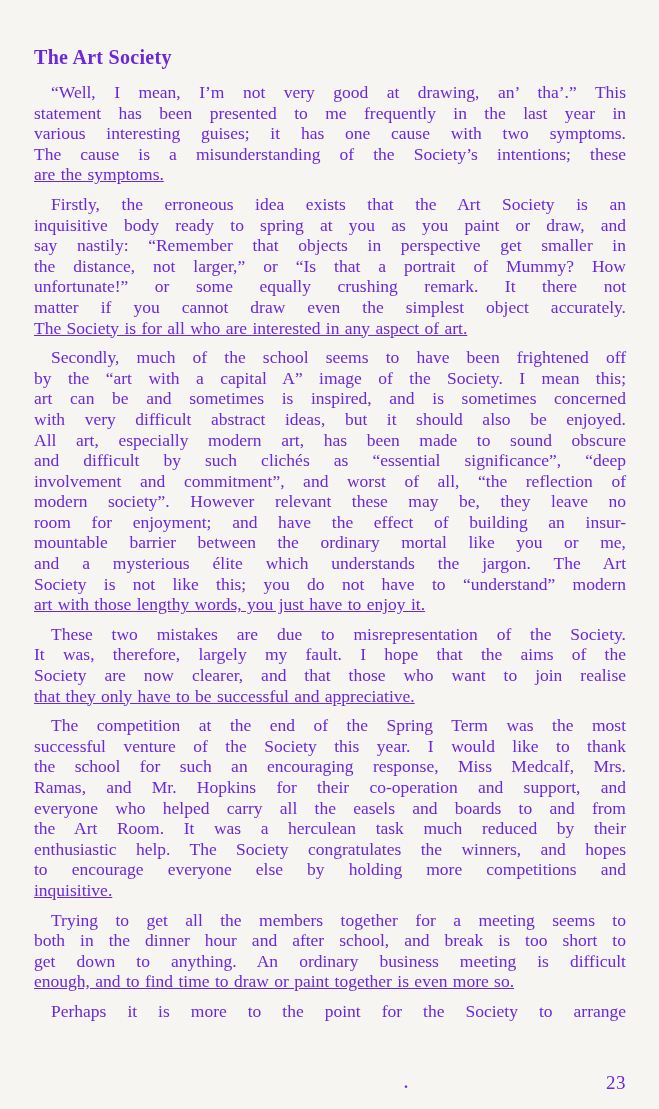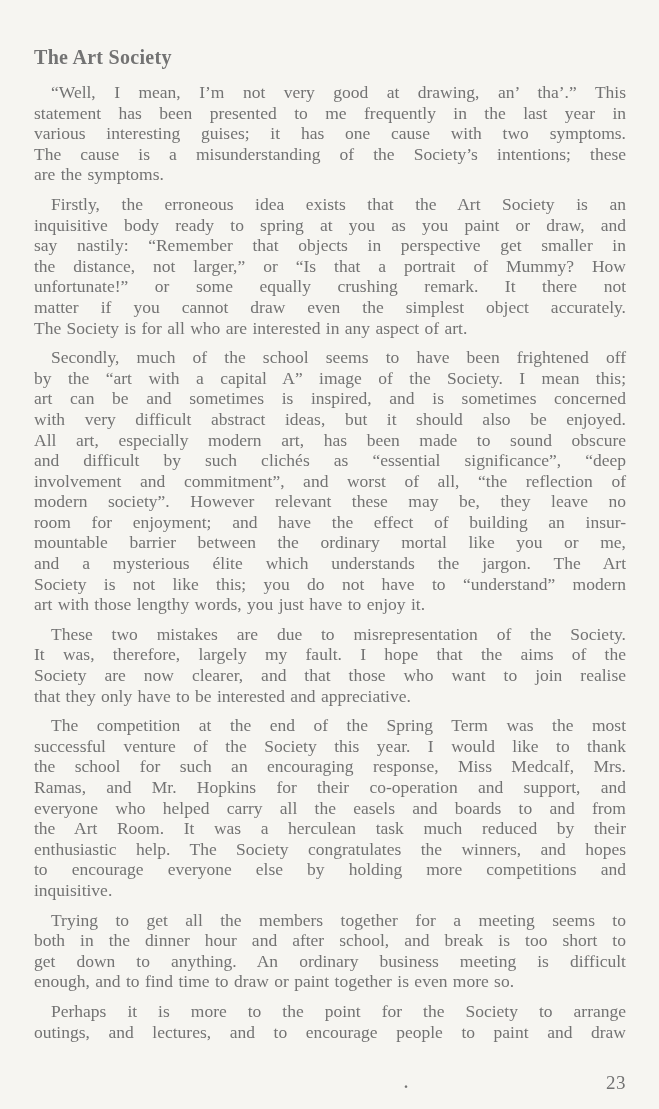--- a/index.html
+++ b/index.html
@@ -7,21 +7,21 @@
     padding: 0;
     background: #f5f4f0;
   }
   .page {
     position: relative;
     width: 659px;
     height: 1109px;
     background: #f6f5f1;
     box-sizing: border-box;
     font-family: "Liberation Serif", "DejaVu Serif", serif;
-    color: #737373;
+    color: #6d28d9;
     overflow: hidden;
   }
   .content {
     position: absolute;
     left: 34px;
     top: 46px;
     width: 592px;
   }
   .title {
     font-size: 20px;
@@ -37,20 +37,21 @@
   .line {
     text-align: justify;
     text-align-last: justify;
     word-spacing: 1px;
   }
   .line.indent {
     text-indent: 17px;
   }
   .line.last {
     text-align-last: left;
+    text-decoration: underline;
   }
   .footer {
     position: absolute;
     left: 34px;
     top: 1072px;
     width: 592px;
     height: 26px;
     font-size: 18px;
   }
   .center-mark {
@@ -103,42 +104,41 @@
           <div class="line">room for enjoyment; and have the effect of building an insur-</div>
           <div class="line">mountable barrier between the ordinary mortal like you or me,</div>
           <div class="line">and a mysterious élite which understands the jargon. The Art</div>
           <div class="line">Society is not like this; you do not have to “understand” modern</div>
           <div class="line last">art with those lengthy words, you just have to enjoy it.</div>
         </div>
         <div class="para">
           <div class="line indent">These two mistakes are due to misrepresentation of the Society.</div>
           <div class="line">It was, therefore, largely my fault. I hope that the aims of the</div>
           <div class="line">Society are now clearer, and that those who want to join realise</div>
-          <div class="line last">that they only have to be interested and appreciative.</div>
+          <div class="line last">that they only have to be successful and appreciative.</div>
         </div>
         <div class="para">
           <div class="line indent">The competition at the end of the Spring Term was the most</div>
           <div class="line">successful venture of the Society this year. I would like to thank</div>
           <div class="line">the school for such an encouraging response, Miss Medcalf, Mrs.</div>
           <div class="line">Ramas, and Mr. Hopkins for their co-operation and support, and</div>
           <div class="line">everyone who helped carry all the easels and boards to and from</div>
           <div class="line">the Art Room. It was a herculean task much reduced by their</div>
           <div class="line">enthusiastic help. The Society congratulates the winners, and hopes</div>
           <div class="line">to encourage everyone else by holding more competitions and</div>
           <div class="line last">inquisitive.</div>
         </div>
         <div class="para">
           <div class="line indent">Trying to get all the members together for a meeting seems to</div>
           <div class="line">both in the dinner hour and after school, and break is too short to</div>
           <div class="line">get down to anything. An ordinary business meeting is difficult</div>
           <div class="line last">enough, and to find time to draw or paint together is even more so.</div>
         </div>
         <div class="para">
           <div class="line indent">Perhaps it is more to the point for the Society to arrange</div>
-          <div class="line">outings, and lectures, and to encourage people to paint and draw</div>
         </div>
       </div>
   </div>
   <div class="footer">
     <span class="center-mark">.</span>
     <span class="page-number">23</span>
   </div>
 </div>
 
 </body></html>

